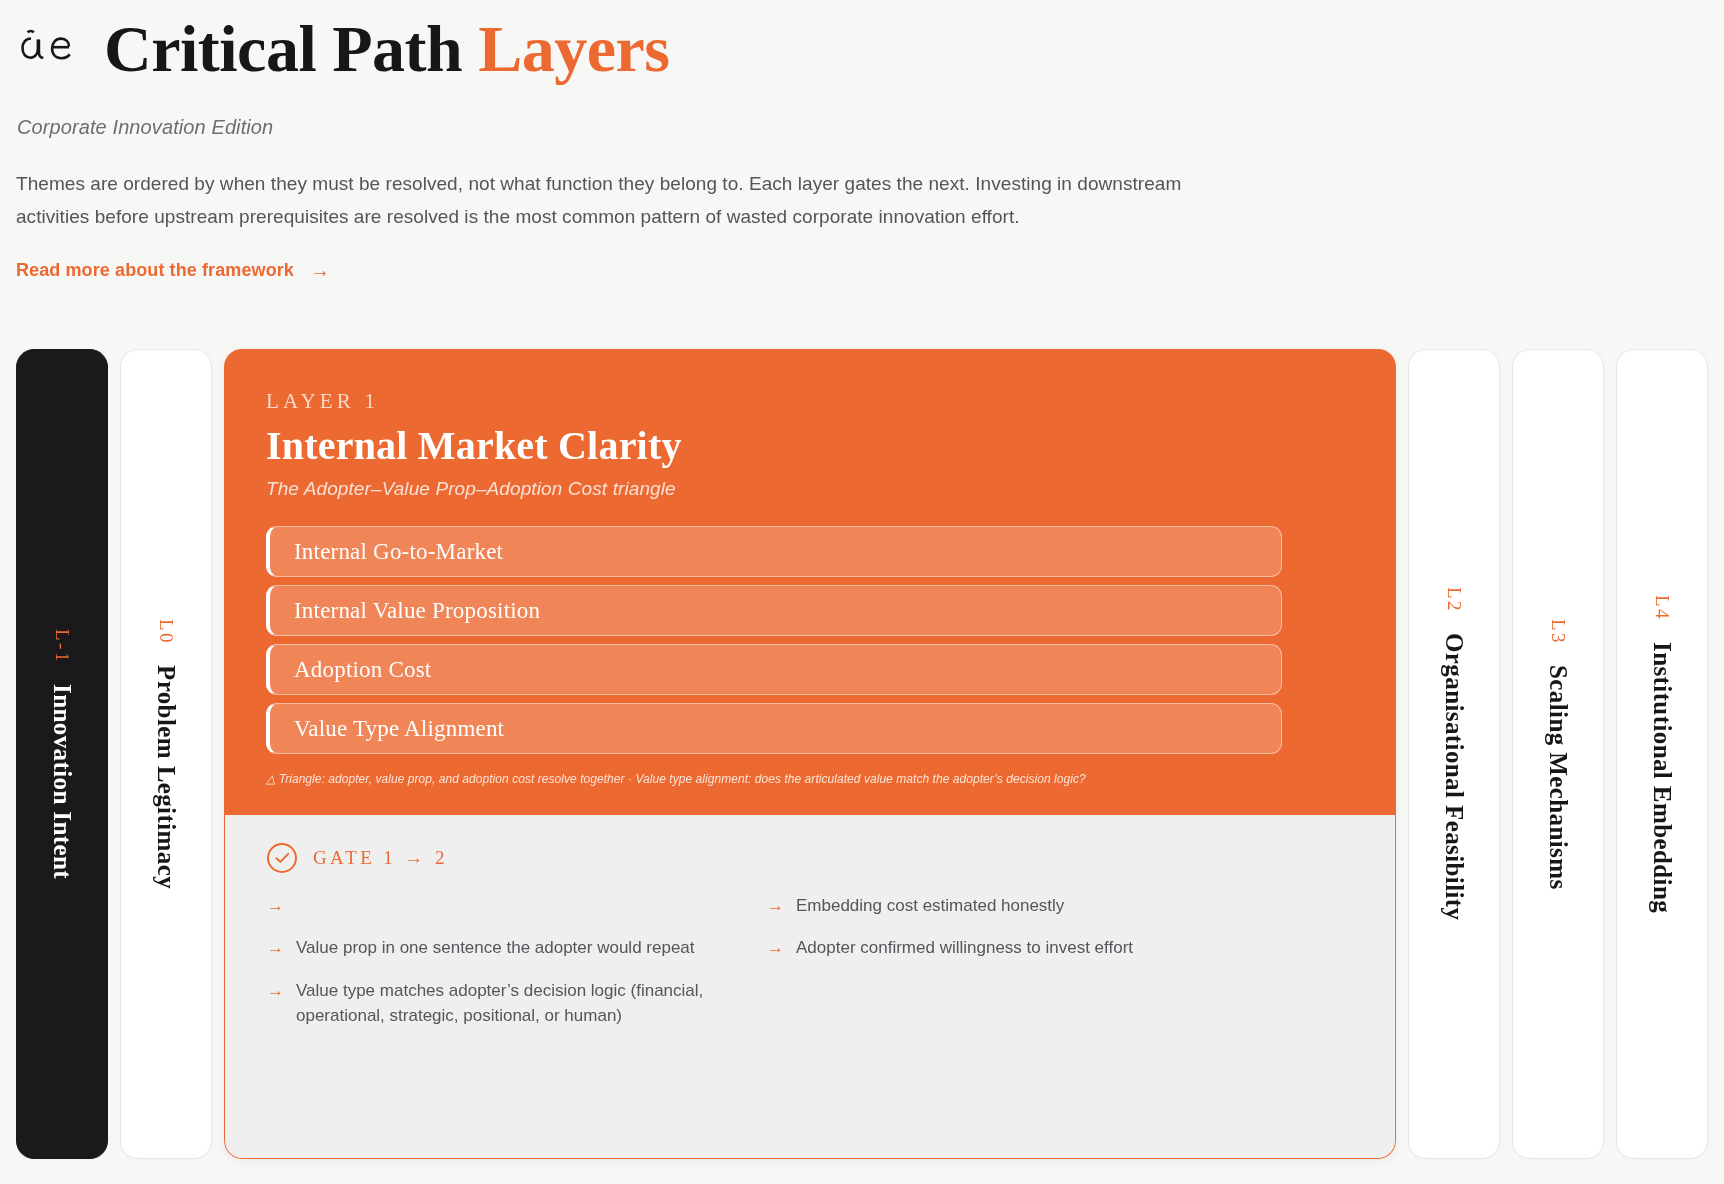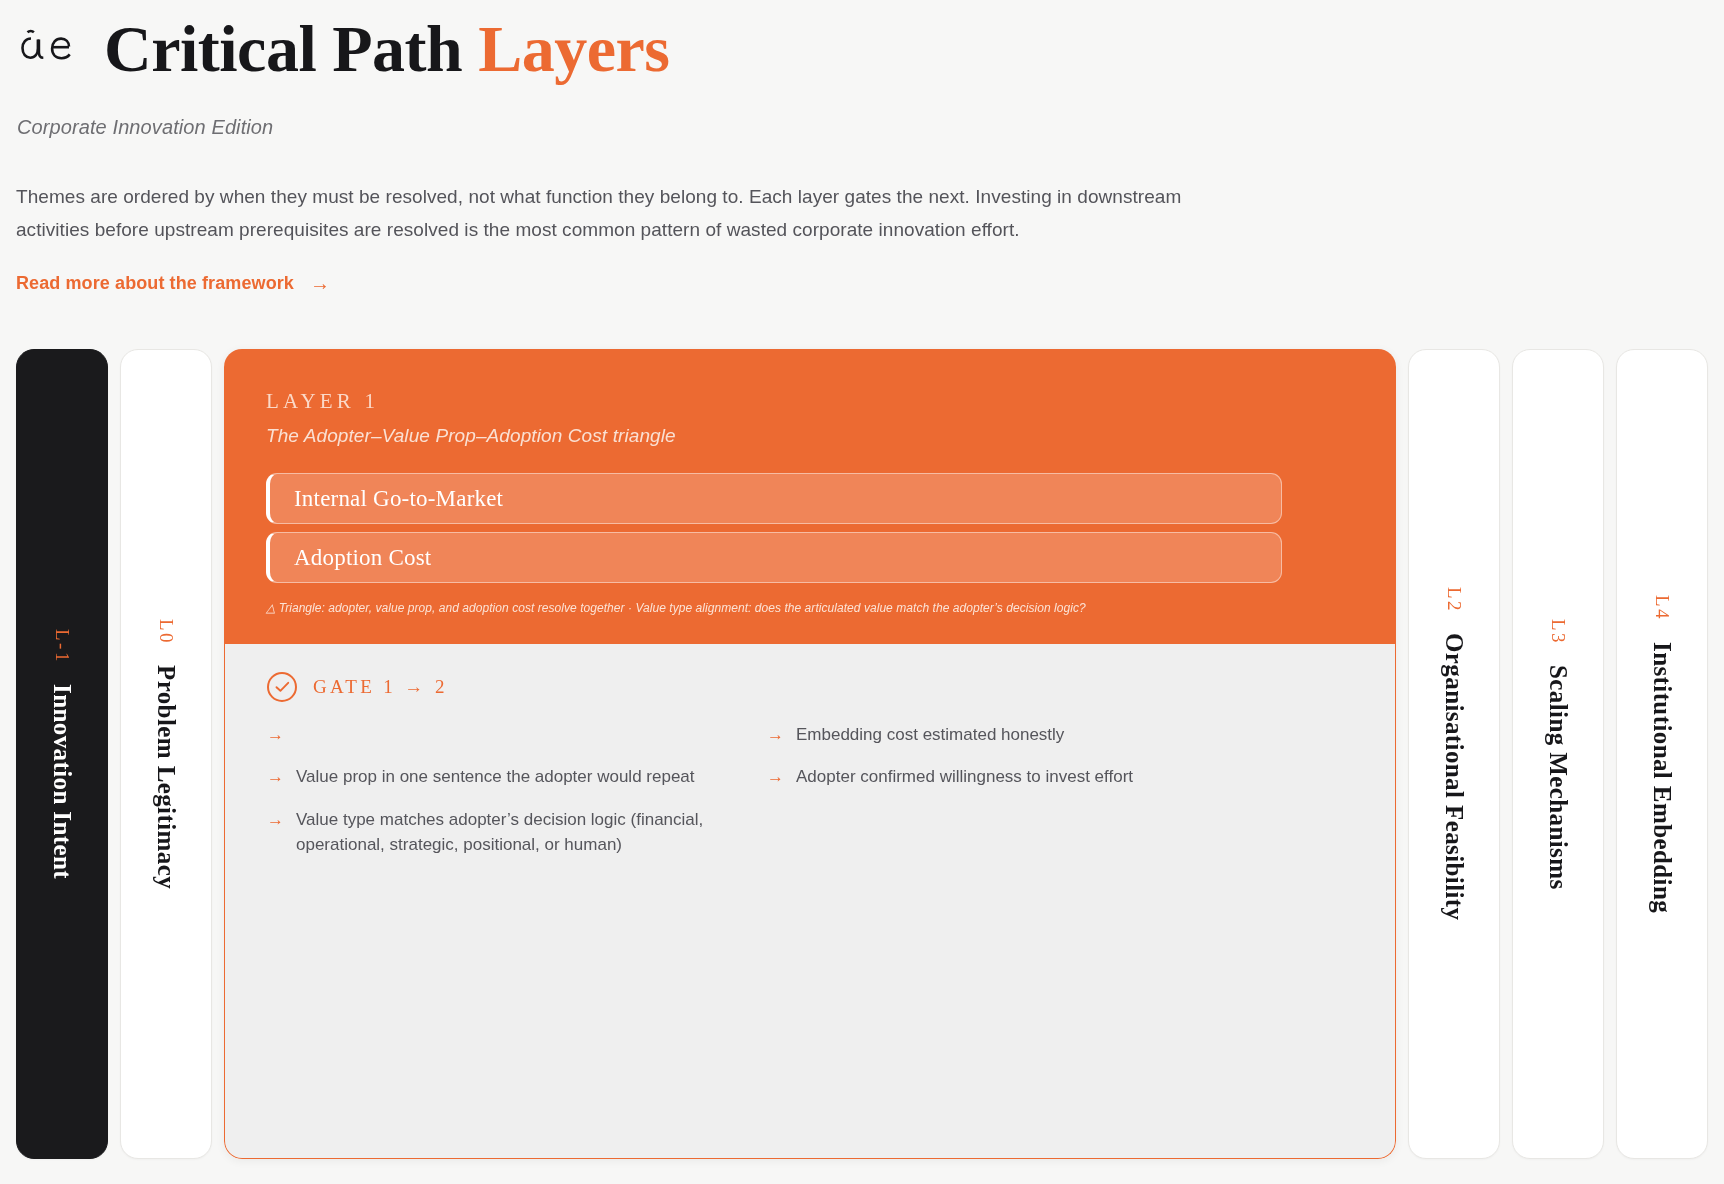--- a/index.html
+++ b/index.html
@@ -56,21 +56,21 @@
   .edition {
     font-size: 20px;
     font-style: italic;
     color: #6E6E72;
     margin-top: 24px;
     margin-left: 1px;
     letter-spacing: 0.1px;
   }
 
   .intro {
-    margin-top: 42px;
+    margin-top: 29px;
     font-size: 19px;
     line-height: 1.72;
     color: #54545A;
     max-width: 1180px;
     letter-spacing: 0.05px;
   }
 
   .readmore {
     margin-top: 26px;
     display: inline-flex;
@@ -330,28 +330,35 @@
       <div class="tab-inner">
         <span class="tab-code">L0</span>
         <span class="tab-name">Problem Legitimacy</span>
       </div>
     </div>
 
     <div class="active-card">
 
       <div class="card-top">
         <div class="layer-eyebrow">LAYER 1</div>
+        <div class="layer-title">Internal Market Clarity</div>
         <div class="layer-sub">The Adopter–Value Prop–Adoption Cost triangle</div>
 
         <div class="themes">
           <div class="theme-pill">
             <span class="theme-label">Internal Go-to-Market</span>
           </div>
           <div class="theme-pill">
+            <span class="theme-label">Internal Value Proposition</span>
+          </div>
+          <div class="theme-pill">
             <span class="theme-label">Adoption Cost</span>
+          </div>
+          <div class="theme-pill">
+            <span class="theme-label">Value Type Alignment</span>
           </div>
         </div>
 
         <div class="card-note">△ Triangle: adopter, value prop, and adoption cost resolve together · Value type alignment: does the articulated value match the adopter’s decision logic?</div>
       </div>
 
       <div class="gate">
         <div class="gate-head">
           <span class="gate-check">
             <svg width="15" height="12" viewBox="0 0 15 12" aria-hidden="true">

